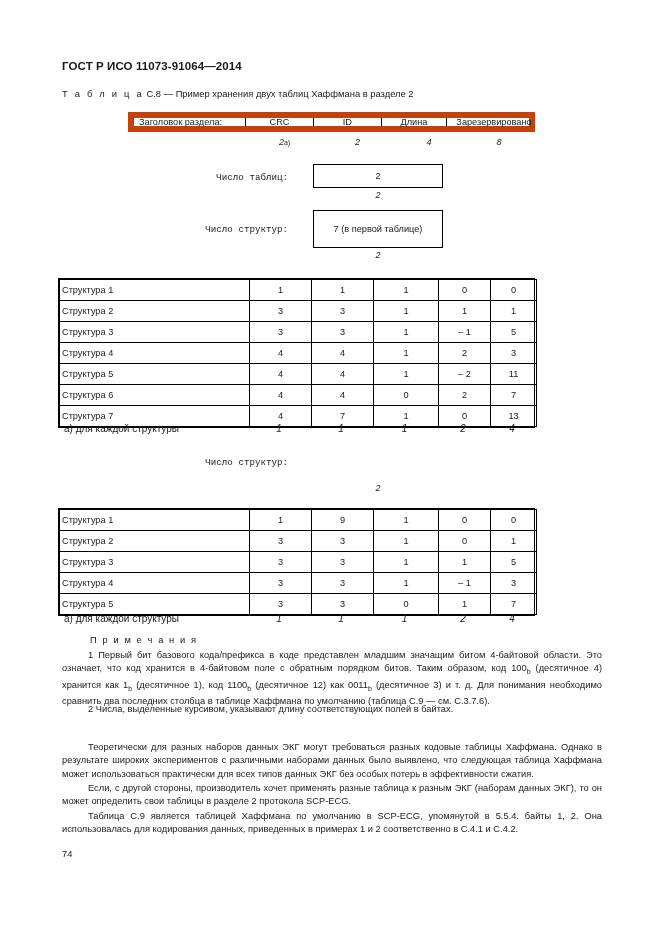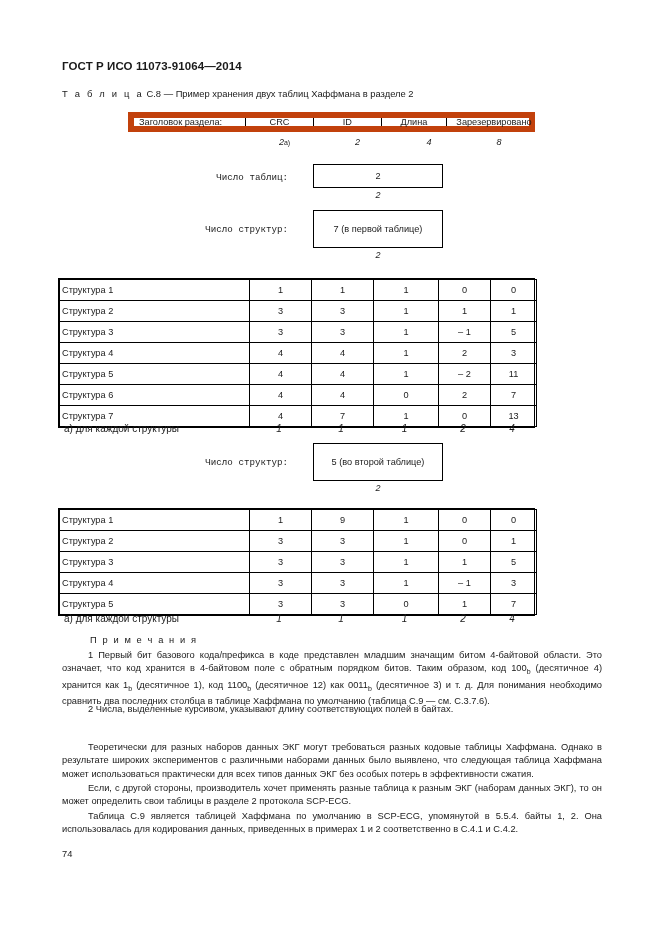--- a/index.html
+++ b/index.html
@@ -312,21 +312,20 @@
   <div class="foot-row" style="top:419px;">
     <div class="fc c0">а) для каждой структуры</div>
     <div class="fc c1">1</div>
     <div class="fc c2">1</div>
     <div class="fc c3">1</div>
     <div class="fc c4">2</div>
     <div class="fc c5">4</div>
   </div>
 
   <div class="lbl" style="left:168px; top:457px; width:120px;">Число структур:</div>
-  <div class="singlebox" style="left:313px; top:443px; width:130px; height:38px;">5 (во второй таблице)</div>
   <div class="sizenum" style="left:313px; top:483px; width:130px;">2</div>
 
   <div class="struct-table" style="top:508px;">
     <table>
       <colgroup>
         <col class="c0">
           <col class="c1">
           <col class="c2">
           <col class="c3">
           <col class="c4">

